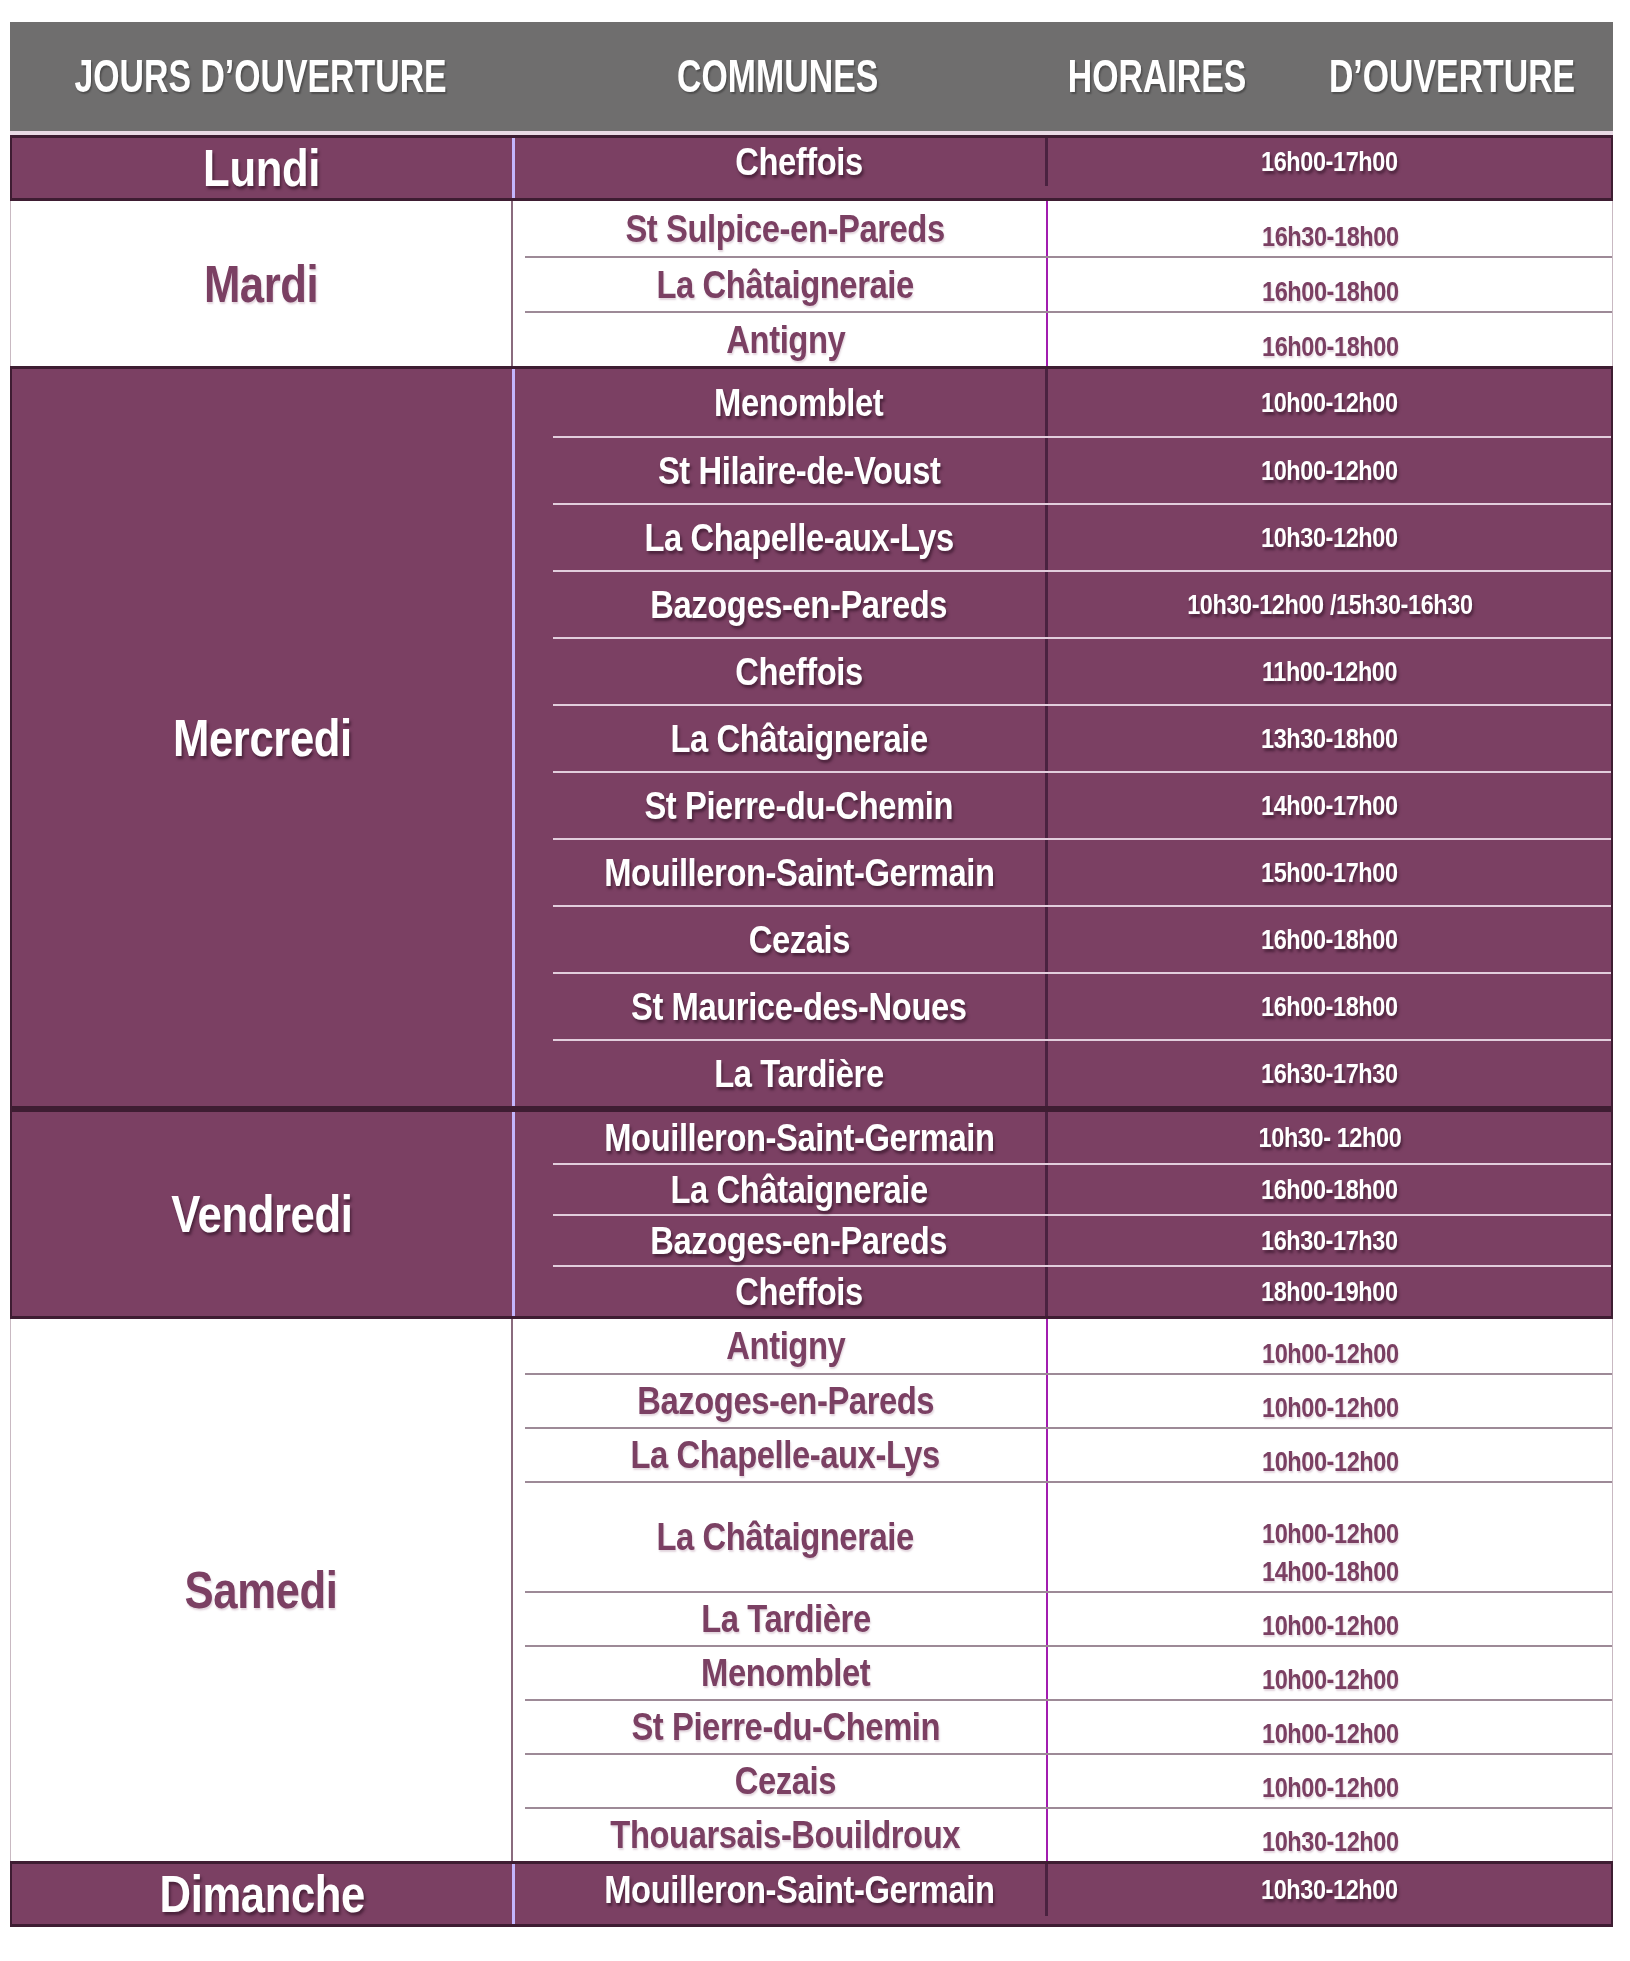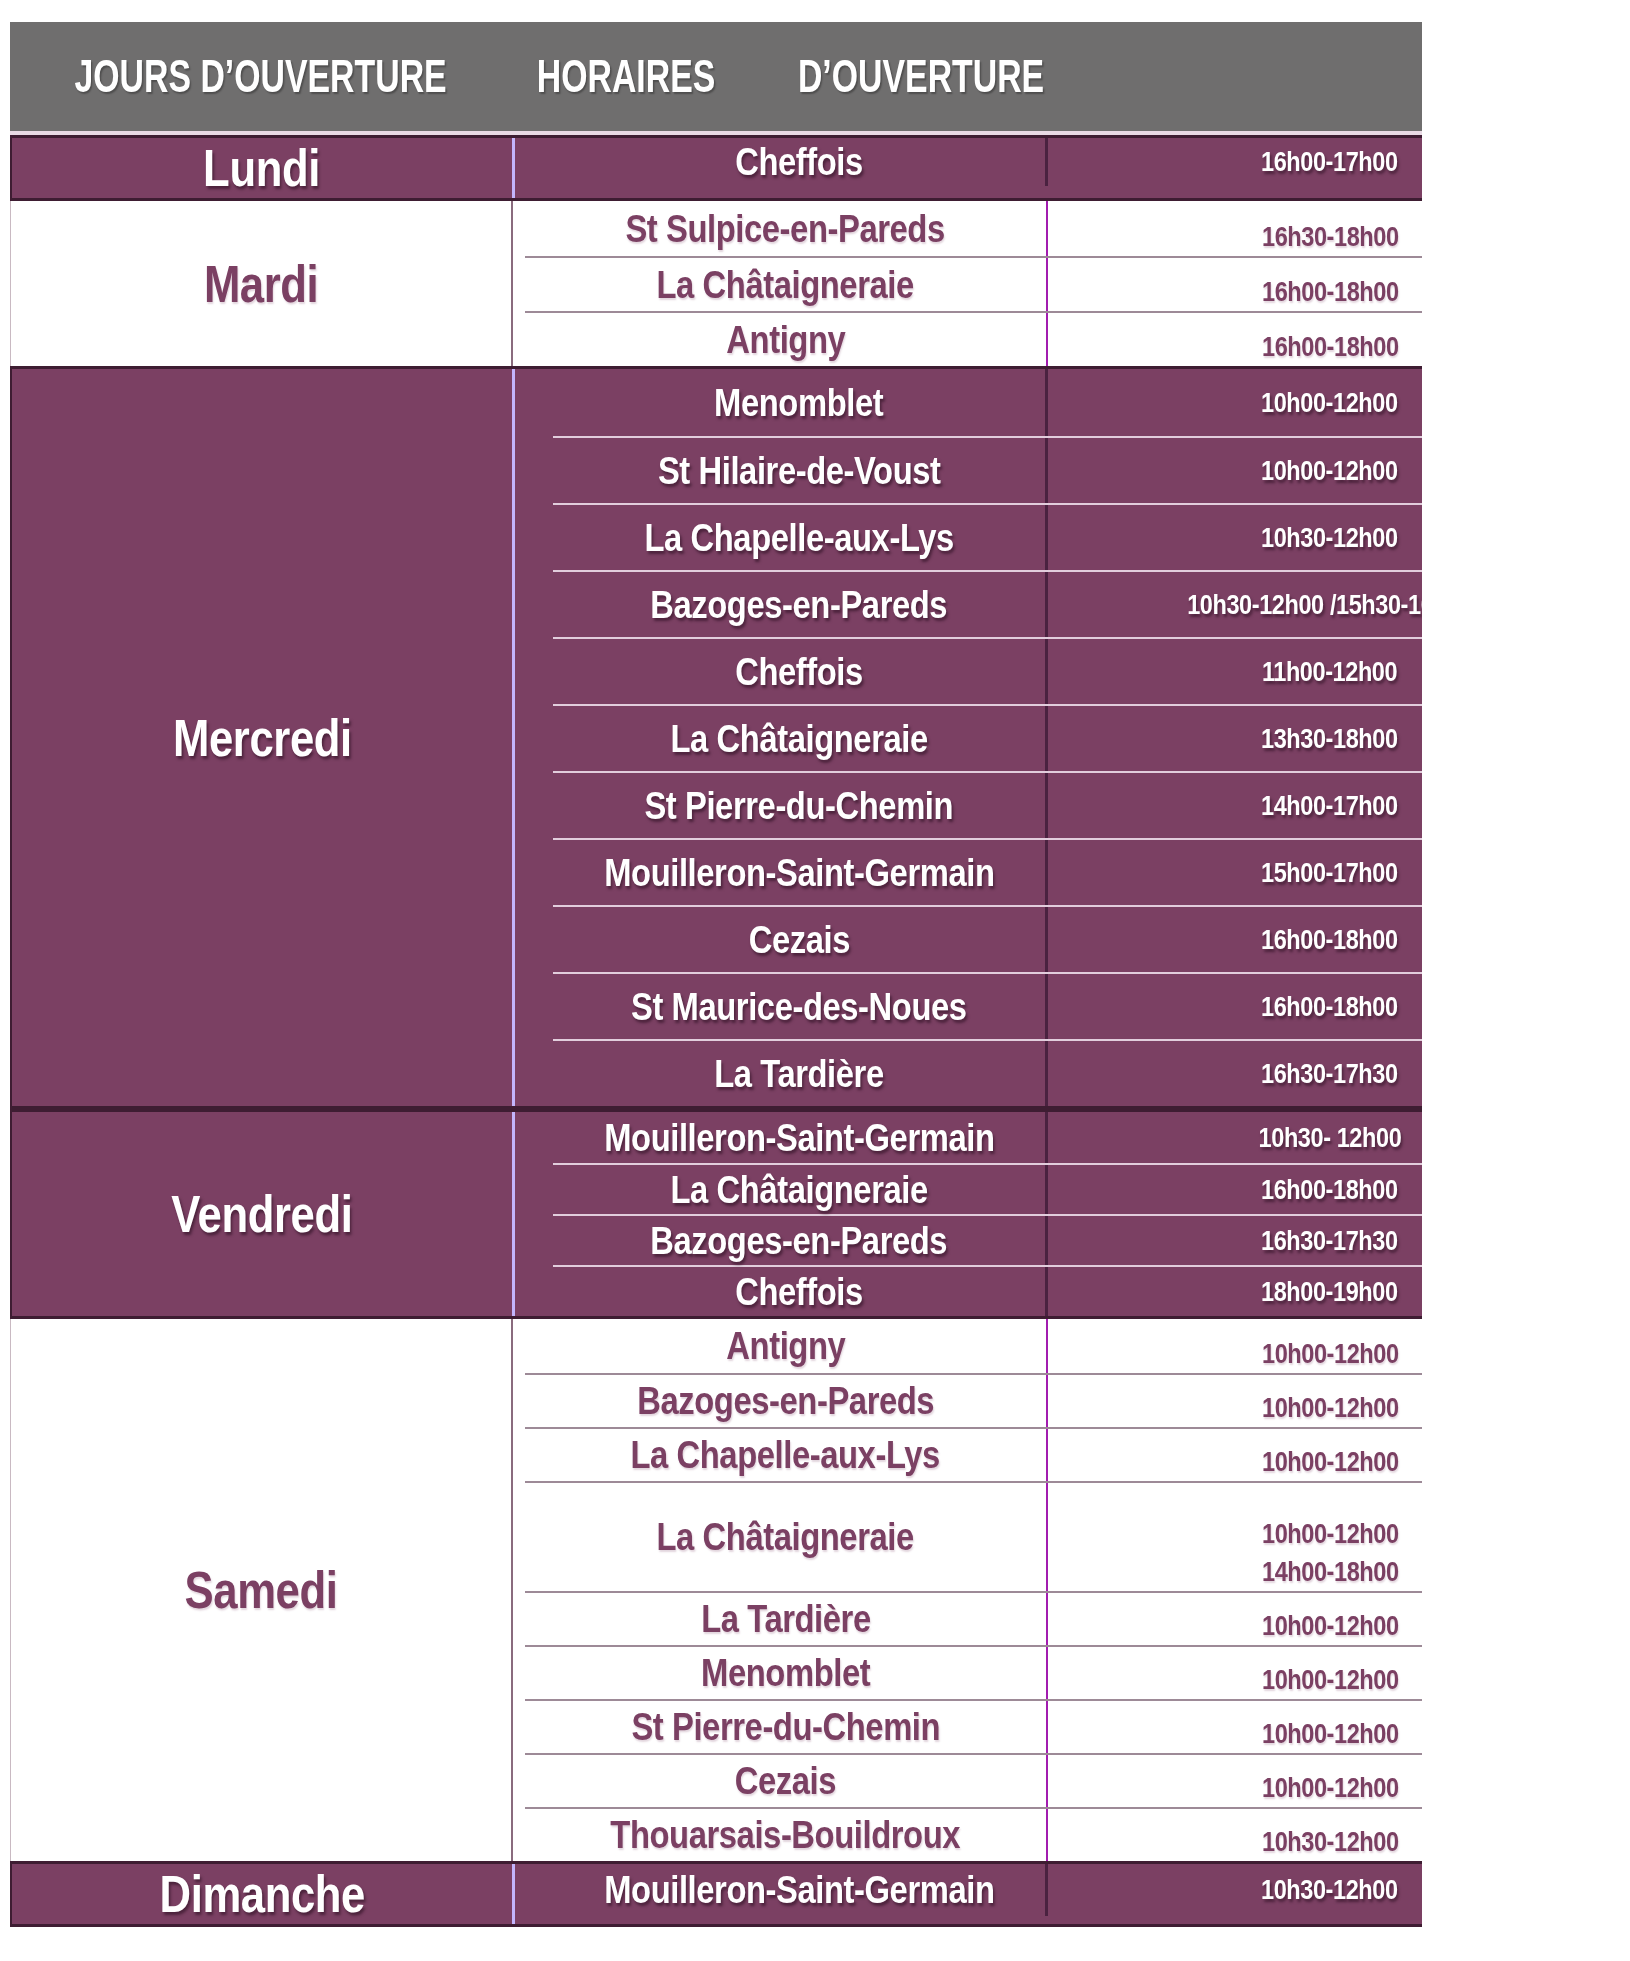--- a/index.html
+++ b/index.html
@@ -1,19 +1,19 @@
 <!DOCTYPE html>
 <html><head>
 <meta charset="utf-8">
 <style>
   html,body { margin:0; padding:0; }
   body { background:#ffffff; }
   .page {
     position:relative;
-    width:1422px; height:1961px;
+    width:1630px; height:1961px;
     background:#ffffff;
     overflow:hidden;
     font-family:"Liberation Sans", sans-serif;
     font-weight:bold;
   }
   .table {
     position:absolute; left:10px; top:22px; width:1603px;
     box-sizing:border-box;
   }
   * { box-sizing:border-box; }
@@ -78,20 +78,23 @@
 </head>
 <body>
 
 <div class="page">
   <div class="table">
 
     <div class="header-row">
       <div class="hcell c1">
         <span class="txt">JOURS D’OUVERTURE</span>
       </div>
+      <div class="hcell c2">
+        <span class="txt">COMMUNES</span>
+      </div>
       <div class="hcell c3">
         <span class="txt">HORAIRES</span>
         <span class="txt">D’OUVERTURE</span>
       </div>
     </div>
 
     <div id="sections">
         <div class="section purple">
           <div class="day-cell">
             <span class="txt">Lundi</span>

